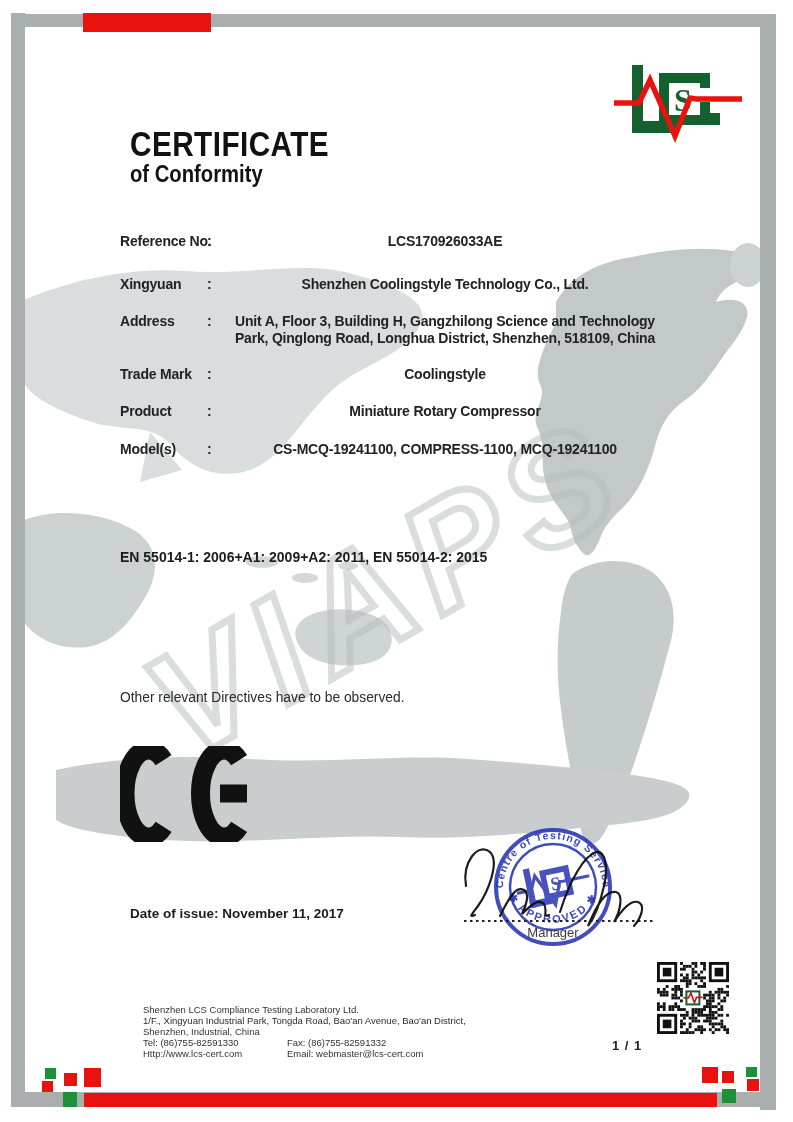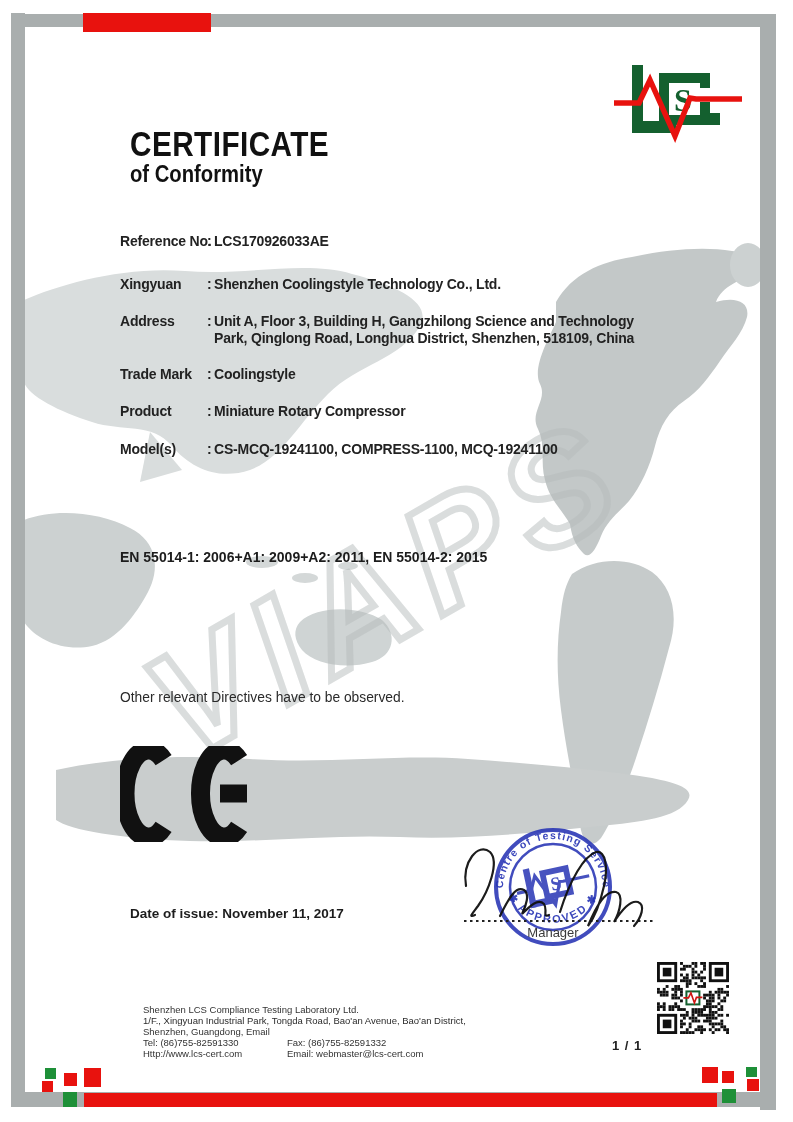--- a/index.html
+++ b/index.html
@@ -13,21 +13,21 @@
   
   .logo-svg{position:absolute;left:612px;top:58px;width:132px;height:86px;z-index:4;}
   .title{position:absolute;left:130px;top:124px;z-index:4;font-weight:bold;font-size:35px;
          letter-spacing:.5px;transform:scaleX(.85);transform-origin:left top;color:#111;}
   .subtitle{position:absolute;left:130px;top:161px;z-index:4;font-weight:bold;font-size:23px;
          transform:scaleX(.88);transform-origin:left top;color:#111;}
   
   .frow{position:absolute;z-index:4;font-size:14px;font-weight:bold;letter-spacing:-.2px;color:#222;}
   .frow .lab{position:absolute;left:120px;width:100px;}
   .frow .col{position:absolute;left:207px;}
-  .frow .val{position:absolute;left:214px;width:440px;line-height:17px;}
+  .frow .val{position:absolute;left:225px;width:440px;line-height:17px;text-align:center;}
   
   .para{position:absolute;left:120px;width:552px;z-index:4;font-size:13.8px;line-height:18px;color:#2a2a2a;}
   .para.b{font-weight:bold;color:#1c1c1c;font-size:14px;}
   .ce-svg{position:absolute;left:120px;top:746px;width:135px;height:96px;z-index:4;}
   .date-line{position:absolute;left:130px;top:906px;z-index:4;font-size:13.5px;font-weight:bold;color:#1c1c1c;}
   .stamp-svg{position:absolute;left:450px;top:800px;width:220px;height:165px;z-index:5;}
   
   .foot{position:absolute;z-index:4;font-size:9.5px;color:#333;white-space:nowrap;}
   .foot.b{font-weight:normal;color:#2b2b2b;}
   .page-num{position:absolute;left:612px;top:1038px;z-index:4;font-size:13px;font-weight:bold;
@@ -175,21 +175,21 @@
     <text x="553" y="937" text-anchor="middle" font-family="Liberation Sans, sans-serif" font-size="13" fill="#3a3a3a">Manager</text>
     <g fill="none" stroke="#101010" stroke-width="2.2" stroke-linecap="round" opacity="0.95">
       <path d="M466,886 C462,862 478,842 490,852 C500,862 488,892 478,906 C472,914 468,918 475,915"></path>
       <path d="M500,916 C510,896 516,886 524,890 C530,894 526,906 522,914 C530,906 538,898 544,904 C548,910 542,918 549,915"></path>
       <path d="M560,912 C570,880 584,856 596,852 C606,850 608,868 604,886 C600,904 594,918 588,926 C596,906 606,890 616,892 C624,894 620,912 614,922 C622,910 630,900 638,902 C646,905 641,918 634,926"></path>
     </g>
   </svg>
 
   <span class="foot" style="left:143px;top:1004px">Shenzhen LCS Compliance Testing Laboratory Ltd.</span>
   <span class="foot b" style="left:143px;top:1015px">1/F., Xingyuan Industrial Park, Tongda Road, Bao'an Avenue, Bao'an District,</span>
-  <span class="foot" style="left:143px;top:1026px">Shenzhen, Guangdong, Email</span>
+  <span class="foot" style="left:143px;top:1026px">Shenzhen, Industrial, China</span>
   <span class="foot" style="left:143px;top:1037px">Tel: (86)755-82591330</span>
   <span class="foot" style="left:287px;top:1037px">Fax: (86)755-82591332</span>
   <span class="foot" style="left:143px;top:1048px">Http://www.lcs-cert.com</span>
   <span class="foot" style="left:287px;top:1048px">Email: webmaster@lcs-cert.com</span>
   <span class="page-num">1 / 1</span>
 
   <svg id="qr-code" class="qr" viewBox="0 0 72 72" fill="#111" aria-hidden="true">
       <rect x="23.04" y="0.00" width="2.88" height="2.88"></rect>
       <rect x="34.56" y="0.00" width="2.88" height="2.88"></rect>
       <rect x="37.44" y="0.00" width="2.88" height="2.88"></rect>

